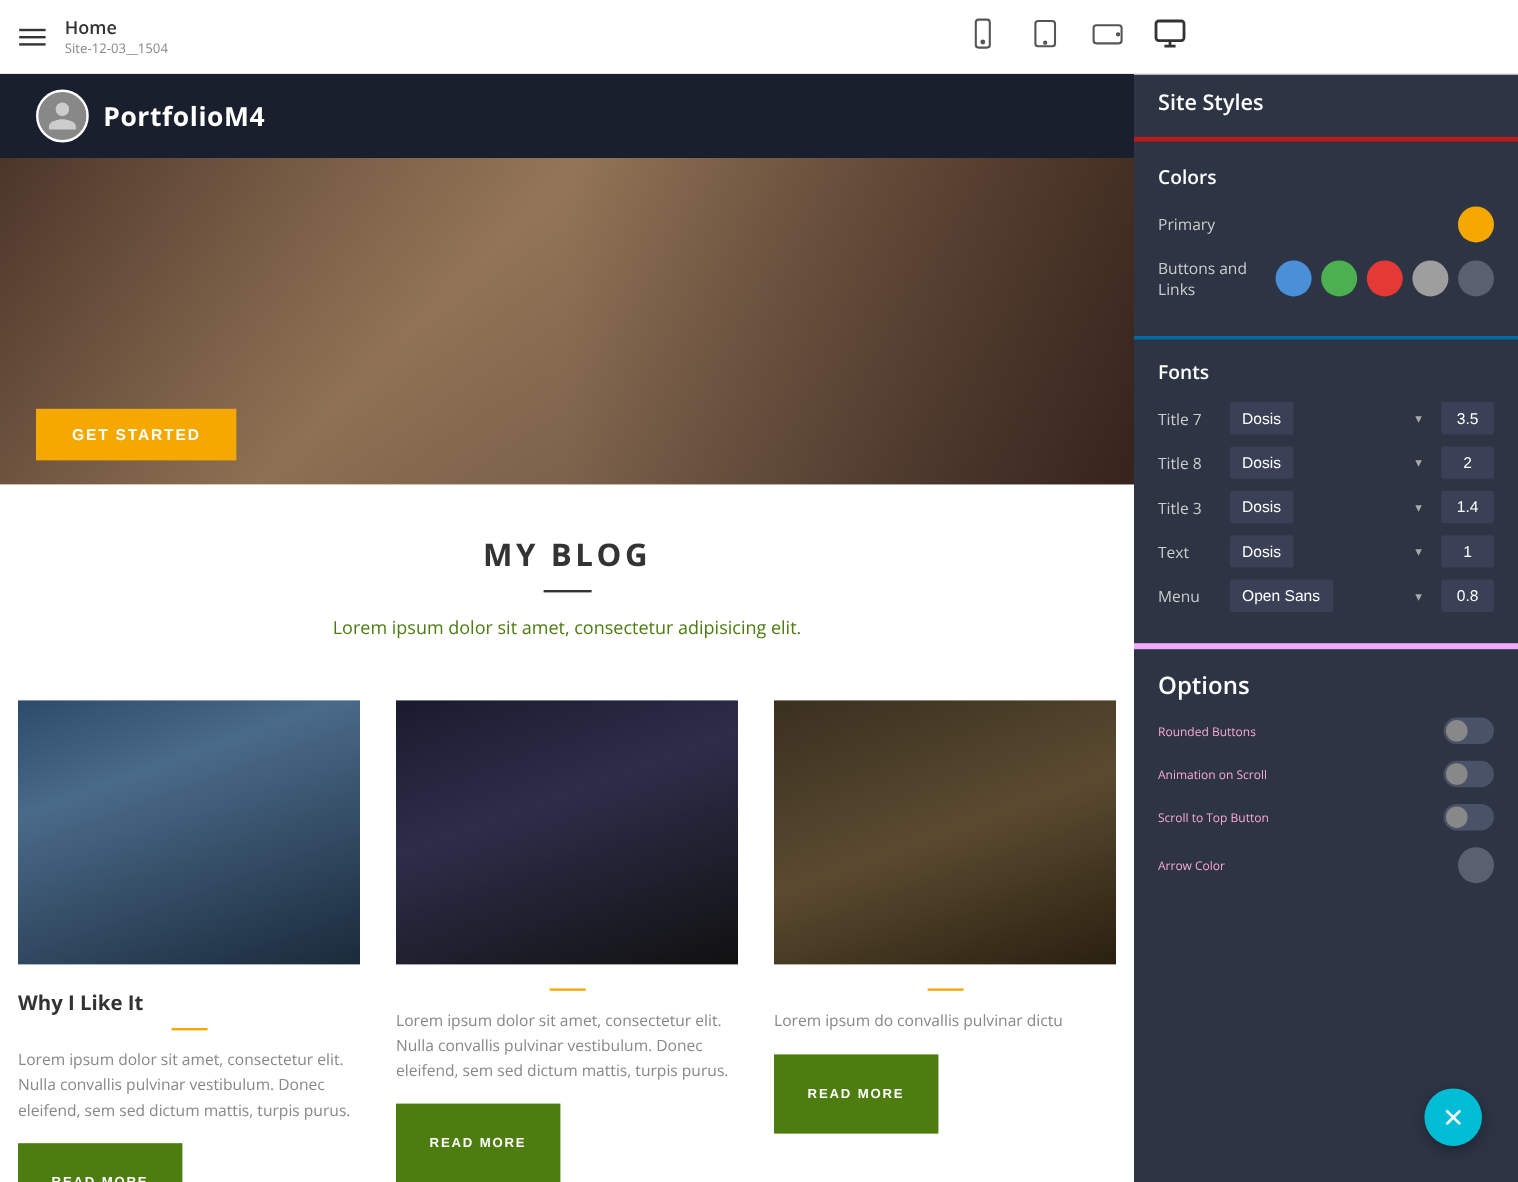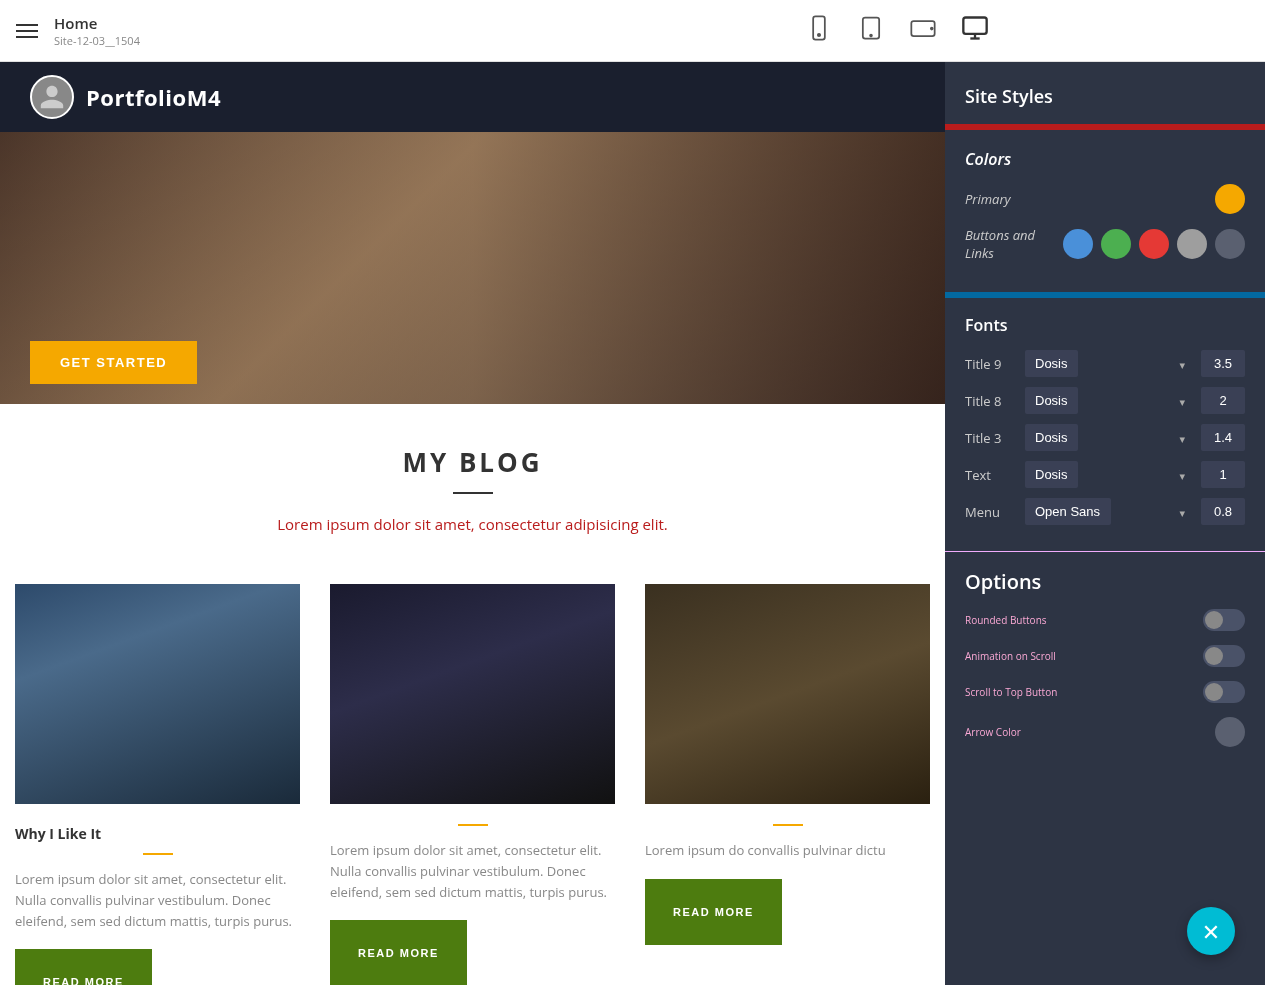--- a/index.html
+++ b/index.html
@@ -50,66 +50,66 @@
     .get-started-btn {
       position: relative; z-index: 1; background: #f5a800; color: #fff; border: none;
       padding: 14px 30px; font-size: 13px; font-weight: 700; letter-spacing: 1.5px;
       cursor: pointer; text-transform: uppercase;
     }
 
     
     .blog-section { padding: 40px 20px 20px; text-align: center; }
     .blog-title { font-size: 26px; font-weight: 700; letter-spacing: 3px; color: #333; margin-bottom: 12px; }
     .blog-divider { width: 40px; height: 2px; background: #333; margin: 0 auto 20px; }
-    .blog-subtitle { color: #b91c1c; font-size: 15px; margin-bottom: 30px; }
+    .blog-subtitle { color: #4d7c0f; font-size: 15px; margin-bottom: 30px; }
 
     
     .blog-grid { display: grid; grid-template-columns: repeat(3, 1fr); gap: 0; }
     .blog-card { padding: 0 15px 20px; }
     .blog-card-img {
       width: 100%; height: 220px; object-fit: cover; display: block; margin-bottom: 20px;
       background: #555;
     }
     .blog-card-img.img1 { background: linear-gradient(160deg, #2d4a6b 0%, #4a6a8a 30%, #1a2a3a 100%); }
     .blog-card-img.img2 { background: linear-gradient(160deg, #1a1a2e 0%, #2d2d4a 40%, #111 100%); }
     .blog-card-img.img3 { background: linear-gradient(160deg, #3a3020 0%, #5a4a30 50%, #2a2010 100%); }
-    .blog-card-title { font-size: 14px; font-weight: 700; color: #333; margin-bottom: 10px; }
+    .blog-card-title { font-size: 17px; font-weight: 700; color: #333; margin-bottom: 10px; }
     .blog-card-divider { width: 30px; height: 2px; background: #f5a800; margin: 0 auto 14px; }
     .blog-card-text { font-size: 13px; color: #888; line-height: 1.6; margin-bottom: 18px; }
     .read-more-btn {
       background: #4d7c0f; color: #fff; border: none; padding: 27px 28px;
       font-size: 11px; font-weight: 700; letter-spacing: 1.5px; text-transform: uppercase; cursor: pointer;
     }
 
     
     .sidebar {
       width: 320px; background: #2d3444; flex-shrink: 0; overflow-y: auto; color: #fff;
       padding: 0 0 20px;
     }
     .sidebar-header {
-      padding: 22px 20px 16px; border-bottom: 6px solid #b91c1c;
+      padding: 12px 20px 16px; border-bottom: 4px solid #b91c1c;
     }
     .sidebar-title { font-size: 18px; font-weight: 600; color: #fff; }
 
     
-    .section { padding: 18px 20px; border-bottom: 6px solid #0369a1; font-style: italic; }
+    .section { padding: 18px 20px; border-bottom: 3px solid #0369a1; }
     .section-title { font-size: 16px; font-weight: 600; color: #fff; margin-bottom: 14px; }
     .color-row { display: flex; align-items: center; justify-content: space-between; margin-bottom: 12px; }
     .color-label { font-size: 13px; color: #ccc; }
     .color-swatch { width: 30px; height: 30px; border-radius: 50%; cursor: pointer; }
     .color-swatches { display: flex; gap: 8px; }
     .color-swatch.blue { background: #4a90d9; }
     .color-swatch.green { background: #4caf50; }
     .color-swatch.red { background: #e53935; }
     .color-swatch.gray { background: #9e9e9e; }
     .color-swatch.darkgray { background: #5a6070; }
     .color-swatch.yellow { background: #f5a800; }
 
     
-    .fonts-section { padding: 16px 20px; border-bottom: 1px solid #f0abfc; }
+    .fonts-section { padding: 16px 20px; border-bottom: 5px solid #f0abfc; }
     .fonts-title { font-size: 16px; font-weight: 600; color: #fff; margin-bottom: 14px; }
     .font-row { display: flex; align-items: center; margin-bottom: 10px; gap: 8px; }
     .font-label { font-size: 13px; color: #ccc; width: 52px; flex-shrink: 0; }
     .font-select {
       flex: 1; background: #3a4055; border: none; color: #fff; padding: 6px 10px;
       font-size: 13px; appearance: none; cursor: pointer; border-radius: 2px;
       position: relative;
     }
     .font-select-wrap { flex: 1; position: relative; }
     .font-select-wrap::after {
@@ -263,21 +263,21 @@
           <div class="color-swatch gray"></div>
           <div class="color-swatch darkgray"></div>
         </div>
       </div>
     </div>
 
     <div class="fonts-section">
       <div class="fonts-title">Fonts</div>
 
       <div class="font-row">
-        <span class="font-label">Title 9</span>
+        <span class="font-label">Title 7</span>
         <div class="font-select-wrap">
           <select class="font-select">
             <option>Dosis</option>
           </select>
         </div>
         <input class="font-size-input" type="text" value="3.5" style="">
       </div>
 
       <div class="font-row">
         <span class="font-label">Title 8</span>

